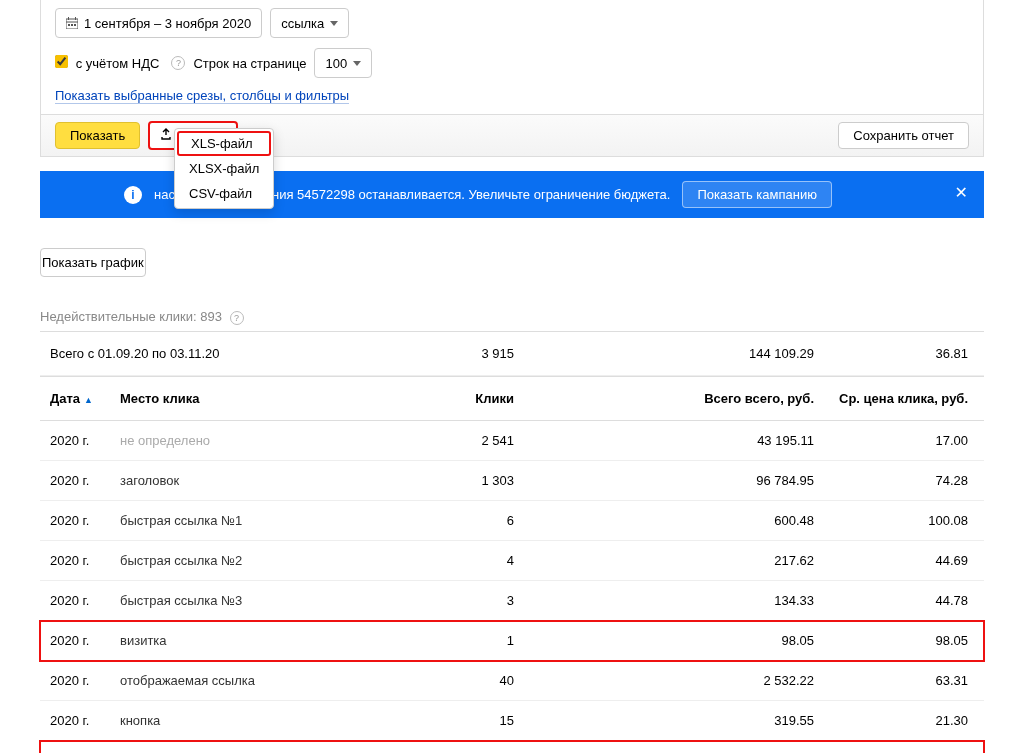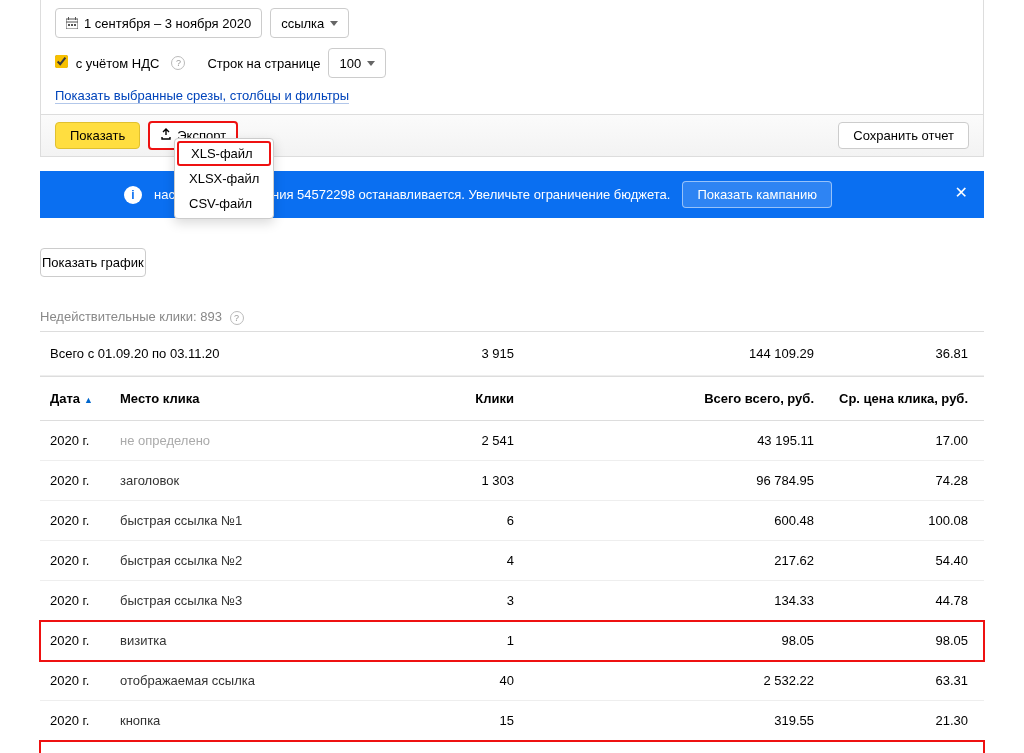--- a/index.html
+++ b/index.html
@@ -87,21 +87,21 @@
     background:#fff;
     border:1px solid #ccc;
     border-radius:4px;
     padding:5px 14px;
     cursor:pointer;
     font-size:13px;
   }
   .export-menu {
     position:absolute;
     left:174px;
-    top:138px;
+    top:128px;
     background:#fff;
     border:1px solid #ccc;
     border-radius:4px;
     box-shadow:0 4px 12px rgba(0,0,0,0.15);
     z-index:20;
     min-width:96px;
     padding:2px 0;
   }
   .export-menu .item {
     padding:5px 14px;
@@ -219,21 +219,21 @@
       <span>ссылка</span>
       <span class="chev-down"></span>
     </div>
   </div>
   <div class="row">
     <label class="chk">
       <input type="checkbox" checked="" style="">
       <span>с учётом НДС</span>
     </label>
     <span class="help-icon">?</span>
-    <span style="margin-left:14px">Строк на странице</span>
+    <span style="">Строк на странице</span>
     <div class="perpage-btn">
       <span>100</span>
       <span class="chev-down"></span>
     </div>
   </div>
   <div class="row" style="margin-bottom:2px">
     <a class="link-blue">Показать выбранные срезы, столбцы и фильтры</a>
   </div>
 </div>
 
@@ -306,21 +306,21 @@
         <div class="td click-loc">быстрая ссылка №1</div>
         <div class="td num">6</div>
         <div class="td num">600.48</div>
         <div class="td num">100.08</div>
       </div>
       <div class="tr data">
         <div class="td">2020 г.</div>
         <div class="td click-loc">быстрая ссылка №2</div>
         <div class="td num">4</div>
         <div class="td num">217.62</div>
-        <div class="td num">54.40</div>
+        <div class="td num">44.69</div>
       </div>
       <div class="tr data">
         <div class="td">2020 г.</div>
         <div class="td click-loc">быстрая ссылка №3</div>
         <div class="td num">3</div>
         <div class="td num">134.33</div>
         <div class="td num">44.78</div>
       </div>
       <div class="tr data row-highlight">
         <div class="td">2020 г.</div>

